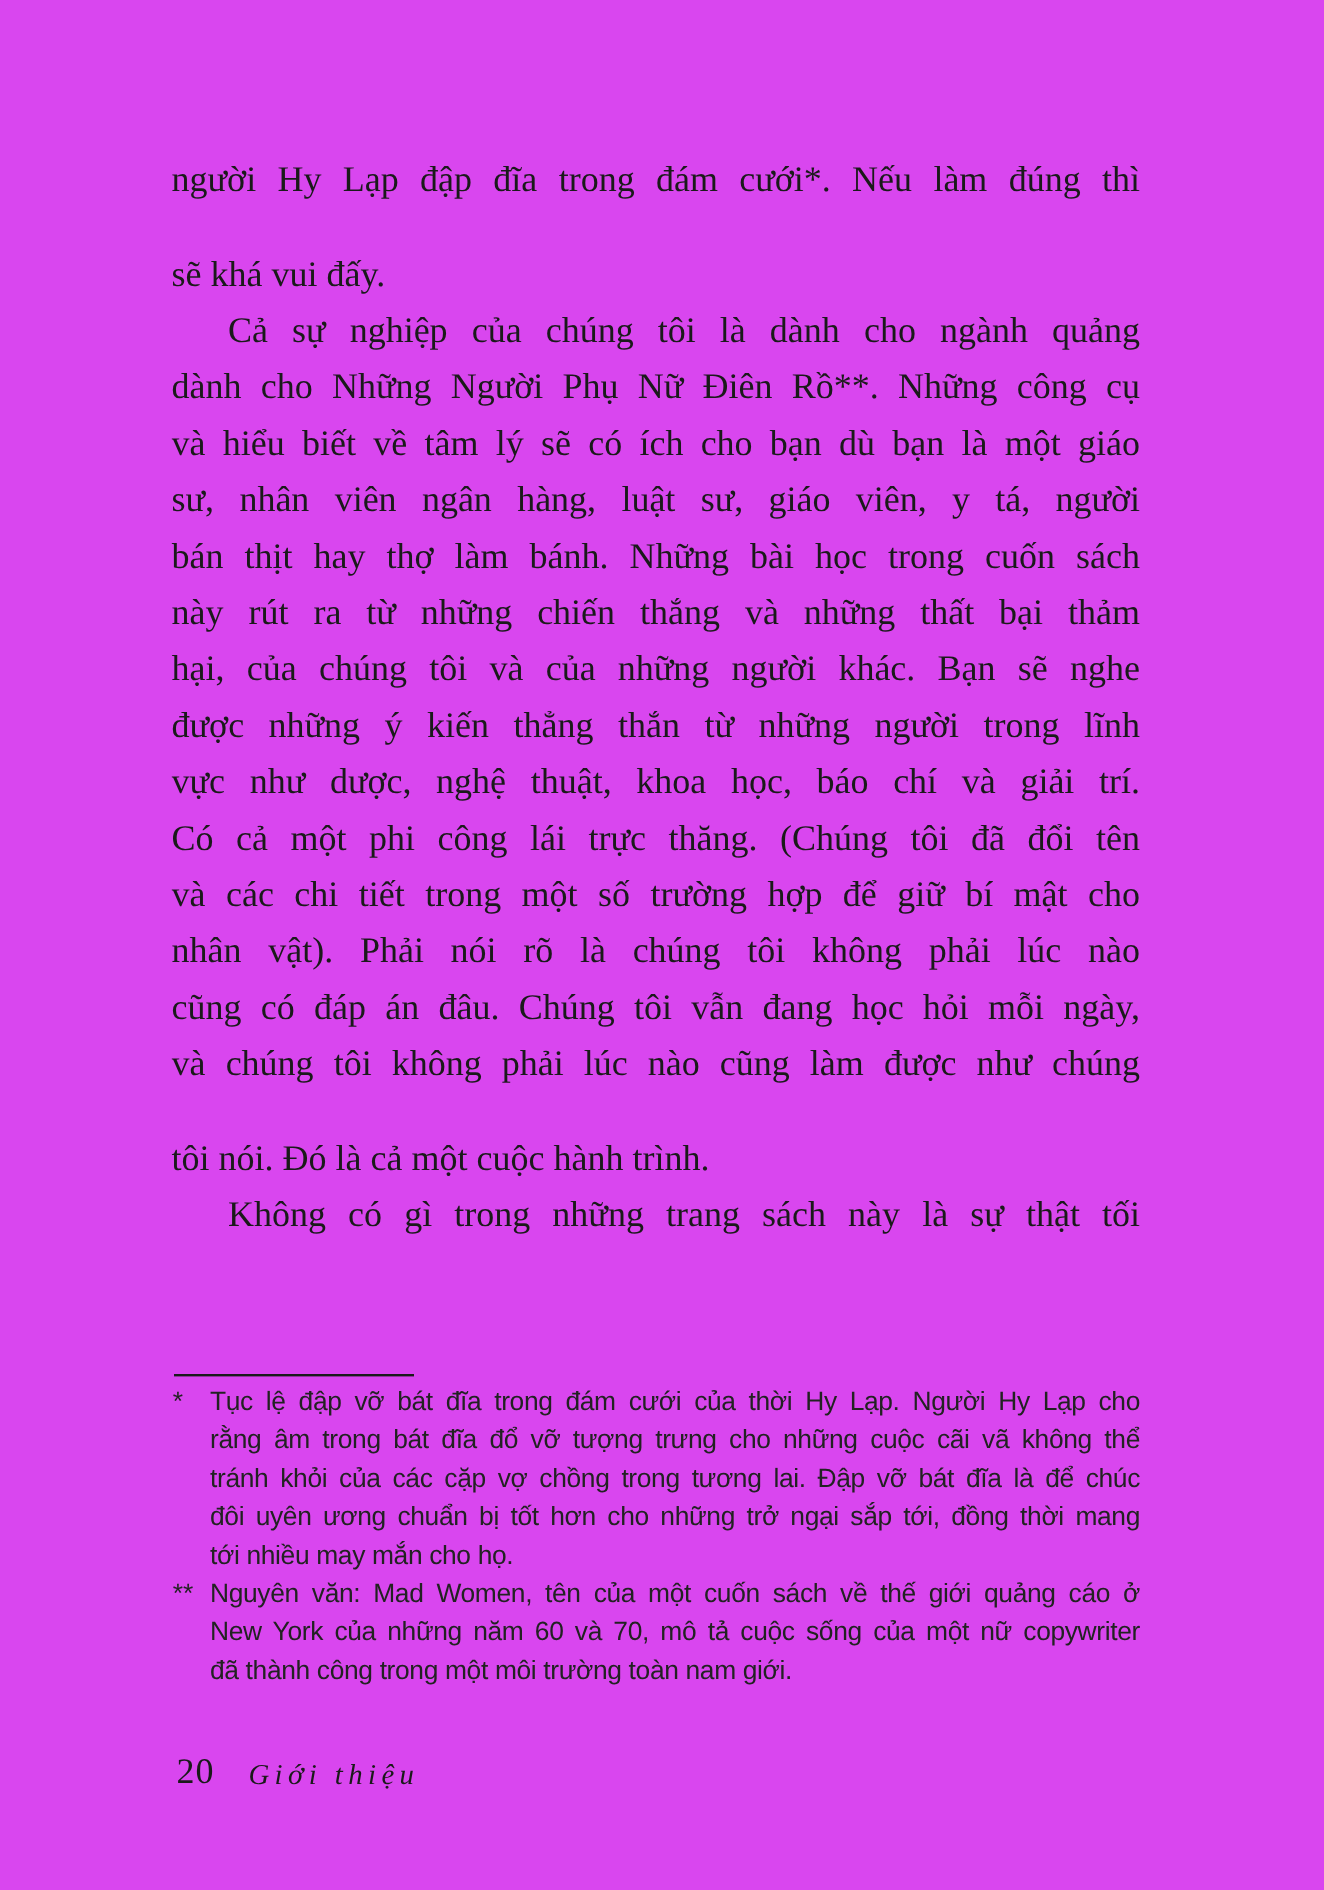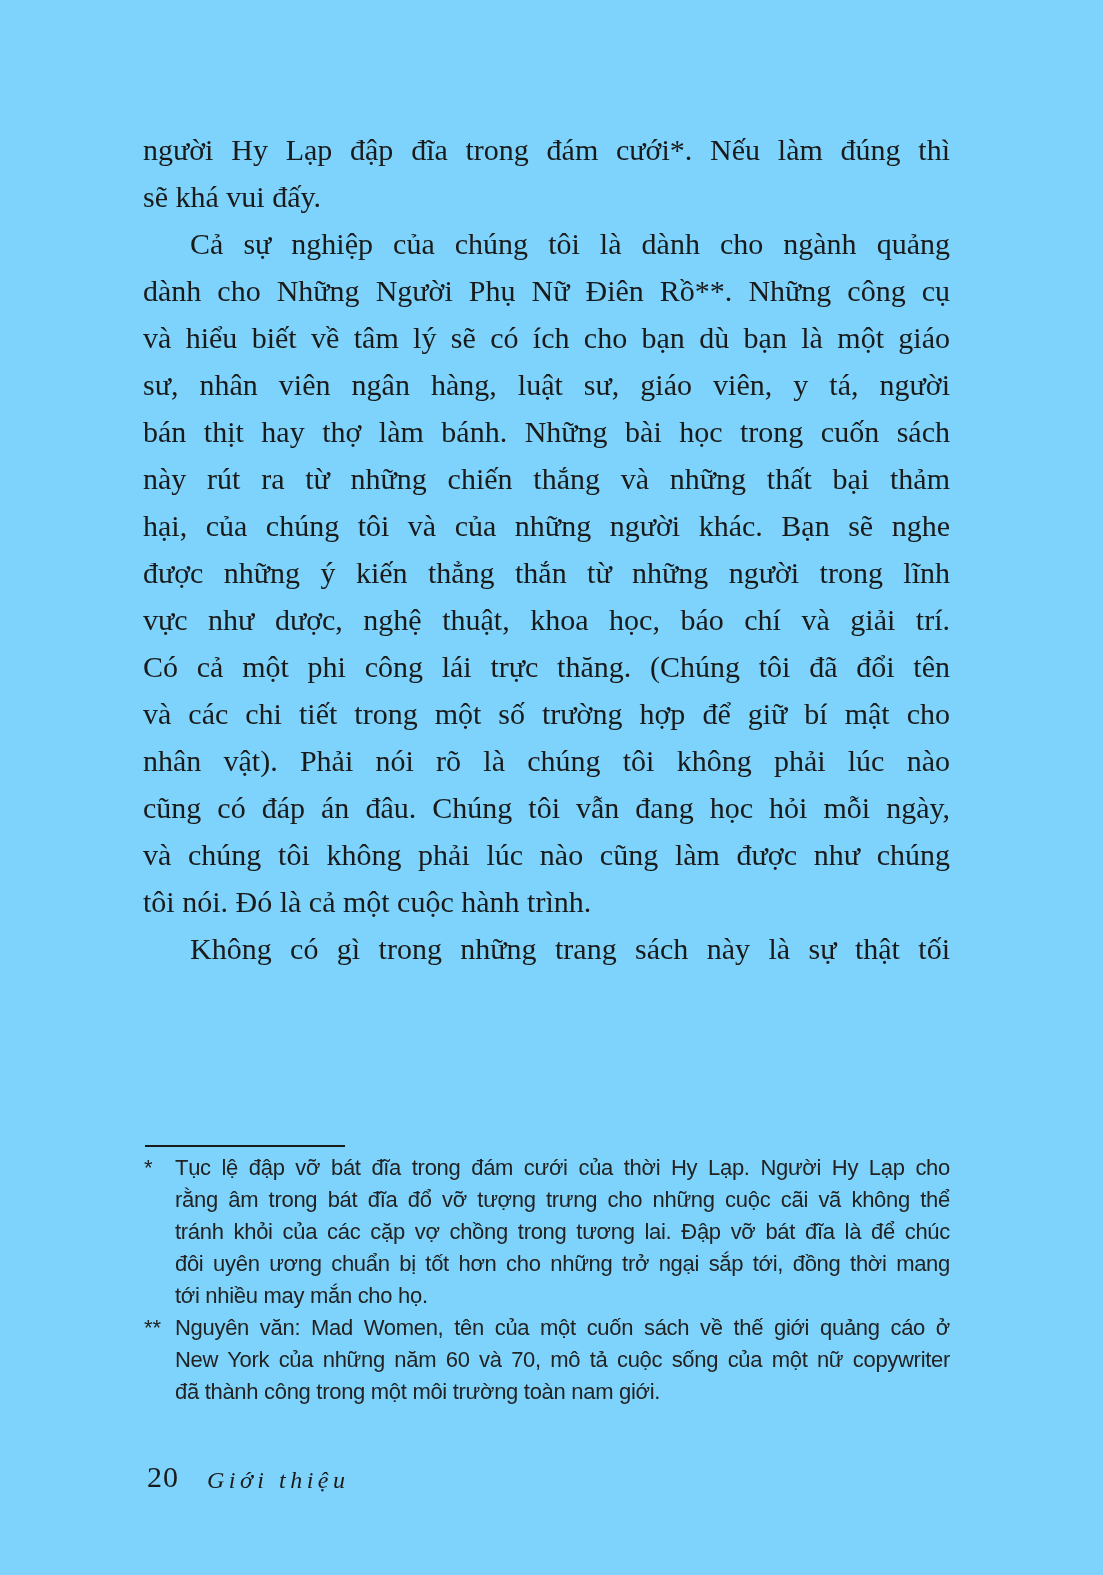--- a/index.html
+++ b/index.html
@@ -1,21 +1,21 @@
 <!DOCTYPE html>
 <html><head>
 <meta charset="utf-8">
 <style>
   html, body { margin: 0; padding: 0; background: #e8e8e8; }
   .page {
     position: relative;
     width: 1103px;
     height: 1575px;
     margin: 0 auto;
-    background: #7dd3fc;
+    background: #d946ef;
     color: #1a1a1a;
     font-family: "Liberation Serif", serif;
     overflow: hidden;
   }
 
   
   .body-text {
     position: absolute;
     left: 143px;
     top: 126px;
@@ -23,21 +23,21 @@
     font-size: 30px;
     line-height: 47px;
     color: #1a1a1a;
   }
   .body-line {
     height: 47px;
     overflow: hidden;
     text-align: justify;
     text-align-last: justify;
   }
-  .body-line.last { text-align-last: left; }
+  .body-line.last { text-align-last: left; margin-top: 32px; }
   .body-line.indent { text-indent: 47px; }
 
   
   .fn-sep {
     position: absolute;
     left: 145px;
     top: 1145px;
     width: 200px;
     height: 2px;
     background: #1a1a1a;

